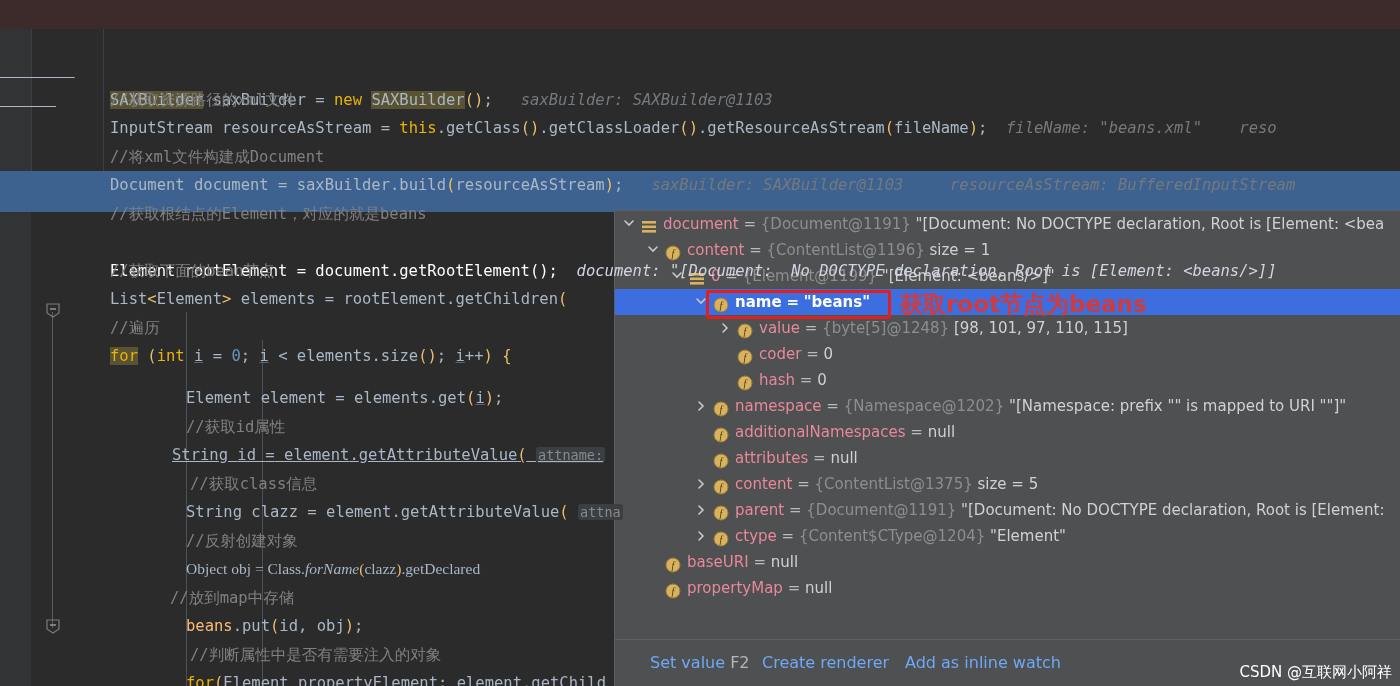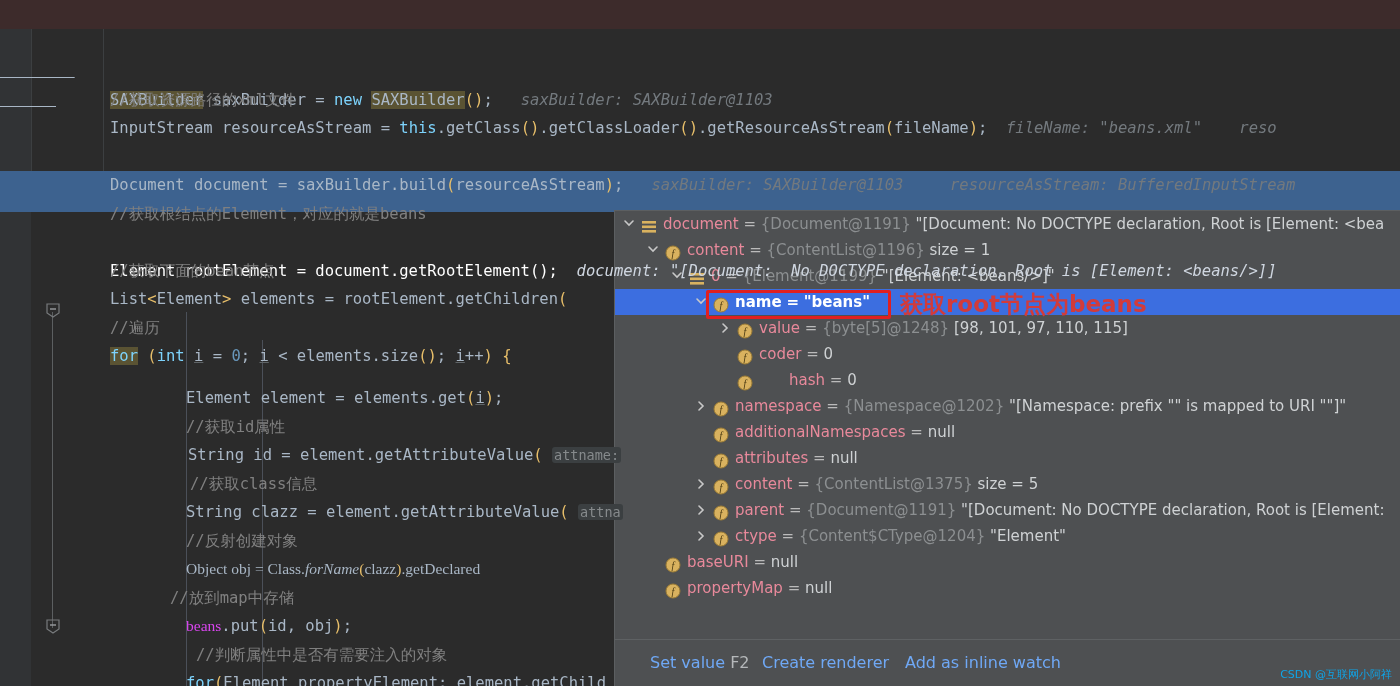--- a/index.html
+++ b/index.html
@@ -25,28 +25,28 @@
     position:absolute;left:0;width:1400px;height:28.5px;line-height:28.5px;
     font-size:15.5px;white-space:pre;color:#a9b7c6;
   }
   .line .txt{position:absolute;left:110px;}
   .line.current .rowbg{position:absolute;left:0;top:0;width:1400px;height:28.5px;background:#3d628f;}
   .line.errline .rowbg{position:absolute;left:0;top:0;width:1400px;height:28.5px;background:#3d2b2b;}
   .line .rowbg{z-index:0;}
   .line .txt{z-index:1;}
 
   
-  .kw{color:#7dd3fc;margin-top:48px;}
+  .kw{color:#eab308;margin-top:48px;}
   .type{color:#a9b7c6;}
   .num{color:#6897bb;}
   .cmt{color:#808080;}
   .plain{color:#a9b7c6;}
   .paren{color:#e8bf6a;}
   .m-static{color:#a9b7c6;font-style:italic;}
-  .field{color:#d946ef;font-family:Liberation Serif, serif;}
+  .field{color:#fdba74;}
   .hl{background:#5a5333;}
   .inlay{color:#73797e;font-style:italic;}
   .inlay-hint{color:#868a8c;background:#3b3f41;border-radius:3px;padding:0 2px;font-style:normal;font-size:13.5px;}
   .underln{text-decoration:underline;text-decoration-color:#5f6467;}
   .sel-txt{color:#ffffff;}
 
   
   .debug-popup{
     position:absolute;left:615px;top:211px;width:785px;height:475px;
     background:#4e5052;
@@ -90,21 +90,21 @@
   }
   .tb-item{
     position:absolute;top:0;height:46px;line-height:46px;
     font-size:16px;color:#6fa8f5;font-family:"DejaVu Sans","Liberation Sans",sans-serif;
     white-space:nowrap;cursor:pointer;
   }
   .tb-key{color:#b5b8ba;}
 
   .watermark{
     position:absolute;right:8px;bottom:4px;z-index:20;
-    color:#0ea5e9;font-size:11px;
+    color:#ffffff;font-size:15px;
     font-family:"DejaVu Sans","Liberation Sans",sans-serif;white-space:nowrap;
   }
   .vline{position:absolute;top:0;width:1px;height:211px;background:#3c3f41;}
 </style>
 </head>
 <body>
 
 <div class="screen">
 
   <div class="editor">
@@ -142,20 +142,23 @@
       </div>
 
       <div class="line" style="top:28.5px;text-decoration:underline;">
         <div class="txt cmt">//获取资源路径的xml文件</div>
       </div>
 
       <div class="line" style="top:57px;">
         <div class="txt"><span class="type">InputStream</span> <span class="plain">resourceAsStream</span> <span class="plain">=</span> <span class="kw">this</span><span class="plain">.</span><span class="plain">getClass</span><span class="paren">()</span><span class="plain">.</span><span class="plain">getClassLoader</span><span class="paren">()</span><span class="plain">.</span><span class="plain">getResourceAsStream</span><span class="paren">(</span><span class="plain">fileName</span><span class="paren">)</span><span class="plain">;</span>  <span class="inlay">fileName: "beans.xml"    reso</span></div>
       </div>
 
+      <div class="line" style="top:85.5px;">
+        <div class="txt cmt">//将xml文件构建成Document</div>
+      </div>
 
       <div class="line" style="top:114px;">
         <div class="txt"><span class="type">Document</span> <span class="plain">document</span> <span class="plain">=</span> <span class="plain">saxBuilder</span><span class="plain">.</span><span class="plain">build</span><span class="paren">(</span><span class="plain">resourceAsStream</span><span class="paren">)</span><span class="plain">;</span>   <span class="inlay">saxBuilder: SAXBuilder@1103     resourceAsStream: BufferedInputStream</span></div>
       </div>
 
       <div class="line" style="top:142.5px;">
         <div class="txt cmt">//获取根结点的Element，对应的就是beans</div>
       </div>
 
       <div class="line current" style="top:184px;margin-top:-13px;">
@@ -181,21 +184,21 @@
 
       <div class="line" style="top:327px;">
         <div class="txt" style="left:186px;"><span class="type">Element</span> <span class="plain">element</span> <span class="plain">=</span> <span class="plain">elements</span><span class="plain">.</span><span class="plain">get</span><span class="paren">(</span><span class="underln plain">i</span><span class="paren">)</span><span class="plain">;</span></div>
       </div>
 
       <div class="line" style="top:355.5px;">
         <div class="txt cmt" style="left:186px;">//获取id属性</div>
       </div>
 
       <div class="line" style="top:384px;">
-        <div class="txt" style="left:188px;"><span class="type">String</span> <span class="plain">id</span> <span class="plain">=</span> <span class="plain">element</span><span class="plain">.</span><span class="plain">getAttributeValue</span><span class="paren">(</span> <span class="inlay-hint">attname:</span></div>
+        <div class="txt" style="left:172px;text-decoration:underline;"><span class="type">String</span> <span class="plain">id</span> <span class="plain">=</span> <span class="plain">element</span><span class="plain">.</span><span class="plain">getAttributeValue</span><span class="paren">(</span> <span class="inlay-hint">attname:</span></div>
       </div>
 
       <div class="line" style="top:412.5px;">
         <div class="txt cmt" style="left:190px;">//获取class信息</div>
       </div>
 
       <div class="line" style="top:441px;">
         <div class="txt" style="left:186px;"><span class="type">String</span> <span class="plain">clazz</span> <span class="plain">=</span> <span class="plain">element</span><span class="plain">.</span><span class="plain">getAttributeValue</span><span class="paren">(</span> <span class="inlay-hint">attna</span></div>
       </div>
 
@@ -209,21 +212,21 @@
 
       <div class="line" style="top:526.5px;">
         <div class="txt cmt" style="left:170px;">//放到map中存储</div>
       </div>
 
       <div class="line" style="top:555px;">
         <div class="txt" style="left:186px;"><span class="field">beans</span><span class="plain">.</span><span class="plain">put</span><span class="paren">(</span><span class="plain">id</span><span class="plain">,</span> <span class="plain">obj</span><span class="paren">)</span><span class="plain">;</span></div>
       </div>
 
       <div class="line" style="top:583.5px;">
-        <div class="txt cmt" style="left:196px;">//判断属性中是否有需要注入的对象</div>
+        <div class="txt cmt" style="left:190px;">//判断属性中是否有需要注入的对象</div>
       </div>
 
       <div class="line" style="top:612px;">
         <div class="txt" style="left:186px;"><span class="kw">for</span><span class="paren">(</span><span class="type">Element</span> <span class="plain">propertyElement</span><span class="plain">:</span> <span class="plain">element</span><span class="plain">.</span><span class="plain">getChild</span></div>
       </div>
 
       <div class="line" style="top:640.5px;">
         
       </div>
 
@@ -294,21 +297,21 @@
               <circle cx="8" cy="8" r="7" fill="#d9b25f" stroke="#9c7c35" stroke-width="1"></circle>
               <text x="8" y="12" font-size="10" font-family="serif" font-style="italic" fill="#4a3a12" text-anchor="middle">f</text>
             </svg></span>
           <span class="lbl" style="left: 144px;"><span class="nm">coder</span> <span class="eq">=</span> <span class="val">0</span></span>
         </div>
         <div class="trow">
           <span class="ico" style="left: 122px;"><svg width="16" height="16" viewBox="0 0 16 16">
               <circle cx="8" cy="8" r="7" fill="#d9b25f" stroke="#9c7c35" stroke-width="1"></circle>
               <text x="8" y="12" font-size="10" font-family="serif" font-style="italic" fill="#4a3a12" text-anchor="middle">f</text>
             </svg></span>
-          <span class="lbl" style="left: 144px; margin-left: 30px;"><span class="nm">hash</span> <span class="eq">=</span> <span class="val">0</span></span>
+          <span class="lbl" style="left: 144px;"><span class="nm">hash</span> <span class="eq">=</span> <span class="val">0</span></span>
         </div>
         <div class="trow">
           <span class="arrow" style="left: 78px;"><svg width="12" height="26" viewBox="0 0 12 26">
               <path d="M4 9l4 4-4 4" fill="none" stroke="#c8c8c8" stroke-width="1.6" stroke-linecap="round"></path>
             </svg></span>
           <span class="ico" style="left: 98px;"><svg width="16" height="16" viewBox="0 0 16 16">
               <circle cx="8" cy="8" r="7" fill="#d9b25f" stroke="#9c7c35" stroke-width="1"></circle>
               <text x="8" y="12" font-size="10" font-family="serif" font-style="italic" fill="#4a3a12" text-anchor="middle">f</text>
             </svg></span>
           <span class="lbl" style="left: 120px;"><span class="nm">namespace</span> <span class="eq">=</span> <span class="ref">{Namespace@1202}</span> <span class="val">"[Namespace: prefix "" is mapped to URI ""]"</span></span>

